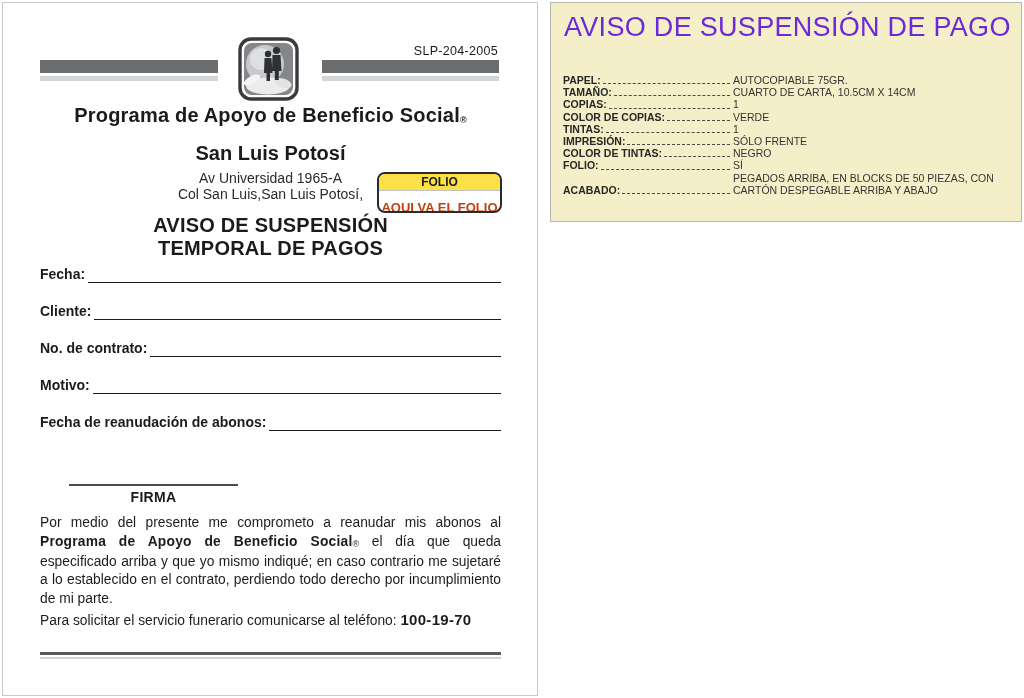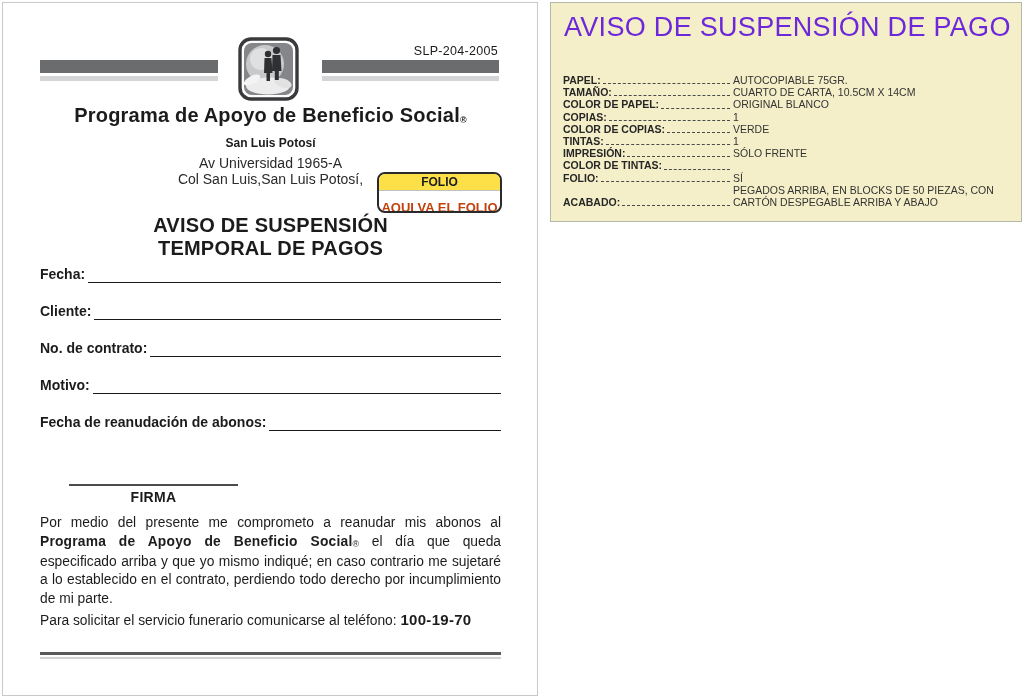--- a/index.html
+++ b/index.html
@@ -18,21 +18,21 @@
   .bar-dark { position: absolute; height: 13px; background: #6a6c6e; top: 57px; }
   .bar-light { position: absolute; height: 5px; background: #d2d4d6; top: 73px; }
   .bar-left  { left: 37px;  width: 178px; }
   .bar-right { left: 319px; width: 177px; }
 
   .logo-box { position: absolute; left: 235px; top: 34px; width: 61px; height: 64px; }
 
   .header-block { position: absolute; left: 0; top: 101px; width: 535px; text-align: center; }
   .brand-title { font-size: 20px; font-weight: bold; letter-spacing: 0.2px; }
   .reg-mark { font-size: 9px; vertical-align: baseline; position: relative; bottom: -1px; }
-  .city-line { font-size: 12px; font-weight: bold; margin-top: 9px; }
+  .city-line { font-size: 20px; font-weight: bold; margin-top: 15px; }
   .addr-line { font-size: 14px; margin-top: 5px; color: #2a2a2a; }
   .addr-line2 { font-size: 14px; color: #2a2a2a; }
   .tel-line { font-size: 14.5px; font-weight: bold; }
 
   .folio-box {
     position: absolute; left: 374px; top: 169px; width: 125px; height: 41px;
     border: 2px solid #2a2a2a; border-radius: 8px; overflow: hidden; background: #fff;
   }
   .folio-head { background: #fde047; border-bottom: 1px solid #bfc1c3; font-size: 12px; font-weight: bold; text-align: center; padding: 1px 0; }
   .folio-value { color: #c2410c; font-size: 13px; font-weight: bold; text-align: center; padding: 9px 0; }
@@ -169,27 +169,20 @@
     </div>
     <div class="spec-row">
       <span class="spec-head">
           <span class="spec-label">TAMAÑO:</span>
           <span class="spec-leader"></span>
         </span>
       <span class="spec-value">CUARTO DE CARTA, 10.5CM X 14CM</span>
     </div>
     <div class="spec-row">
       <span class="spec-head">
-          <span class="spec-label">COLOR DE PAPEL:</span>
-          <span class="spec-leader"></span>
-        </span>
-      <span class="spec-value">ORIGINAL BLANCO</span>
-    </div>
-    <div class="spec-row">
-      <span class="spec-head">
           <span class="spec-label">COPIAS:</span>
           <span class="spec-leader"></span>
         </span>
       <span class="spec-value">1</span>
     </div>
     <div class="spec-row">
       <span class="spec-head">
           <span class="spec-label">COLOR DE COPIAS:</span>
           <span class="spec-leader"></span>
         </span>
@@ -207,20 +200,21 @@
           <span class="spec-label">IMPRESIÓN:</span>
           <span class="spec-leader"></span>
         </span>
       <span class="spec-value">SÓLO FRENTE</span>
     </div>
     <div class="spec-row">
       <span class="spec-head">
           <span class="spec-label">COLOR DE TINTAS:</span>
           <span class="spec-leader"></span>
         </span>
+      <span class="spec-value">NEGRO</span>
     </div>
     <div class="spec-row">
       <span class="spec-head">
           <span class="spec-label">FOLIO:</span>
           <span class="spec-leader"></span>
         </span>
       <span class="spec-value">SÍ</span>
     </div>
     <div class="spec-row">
       <span class="spec-head">

